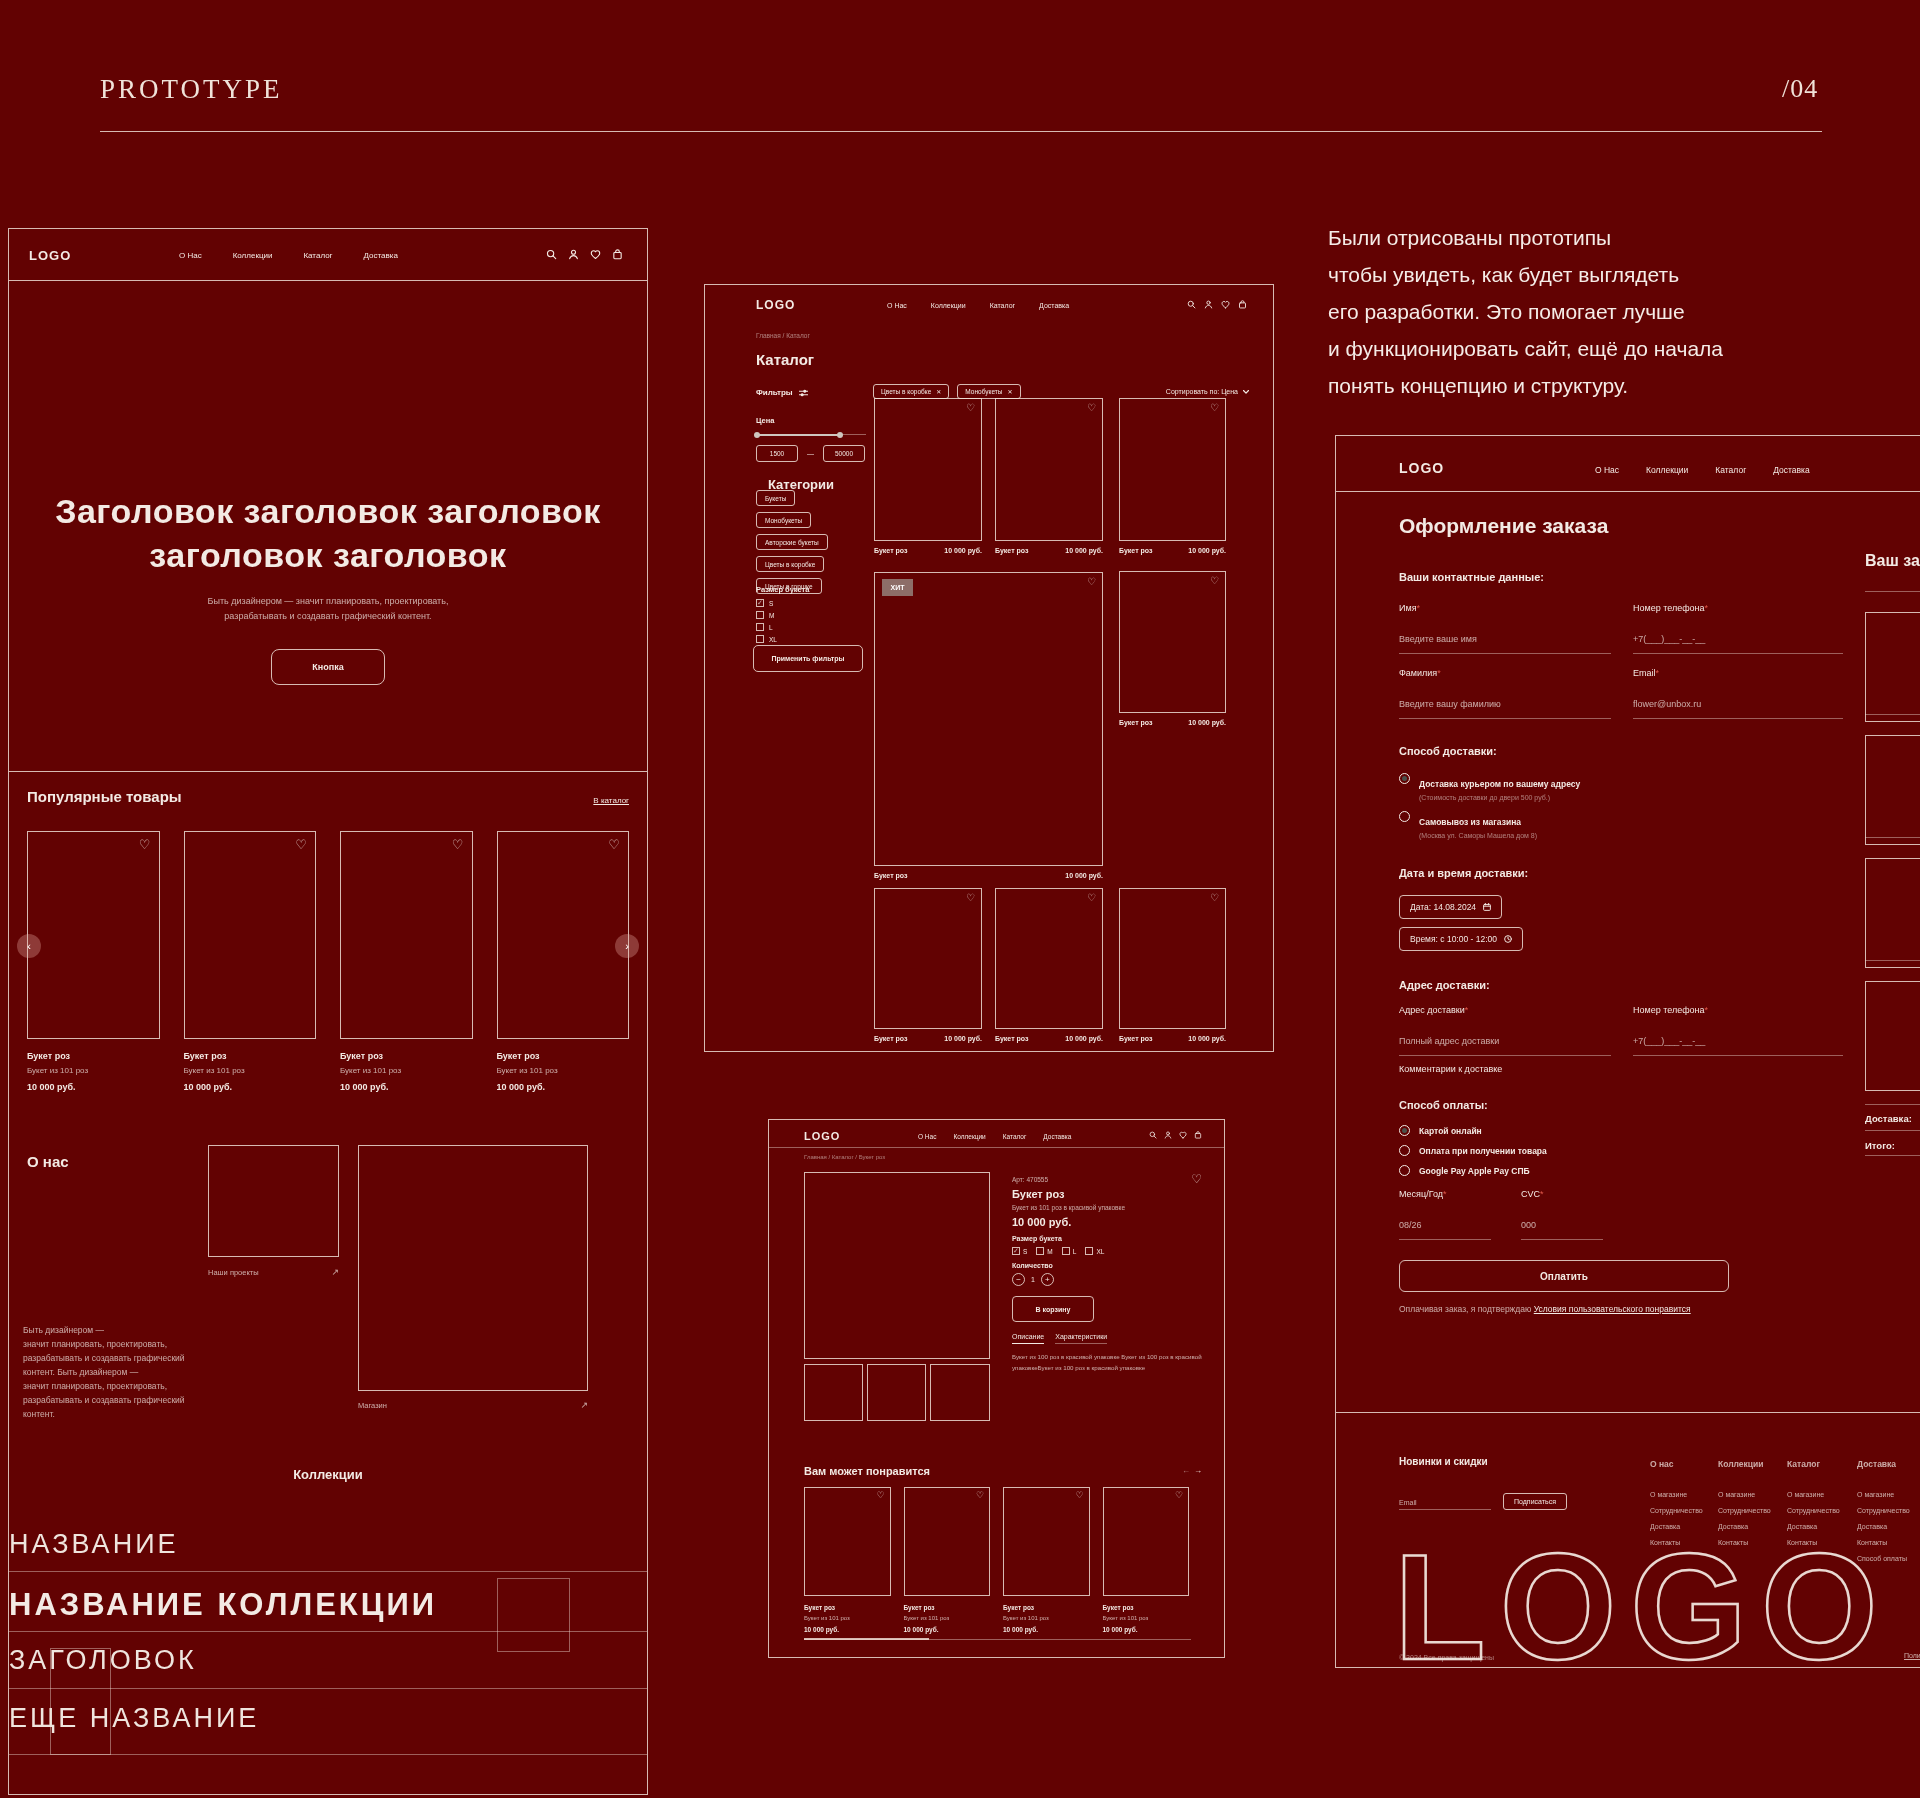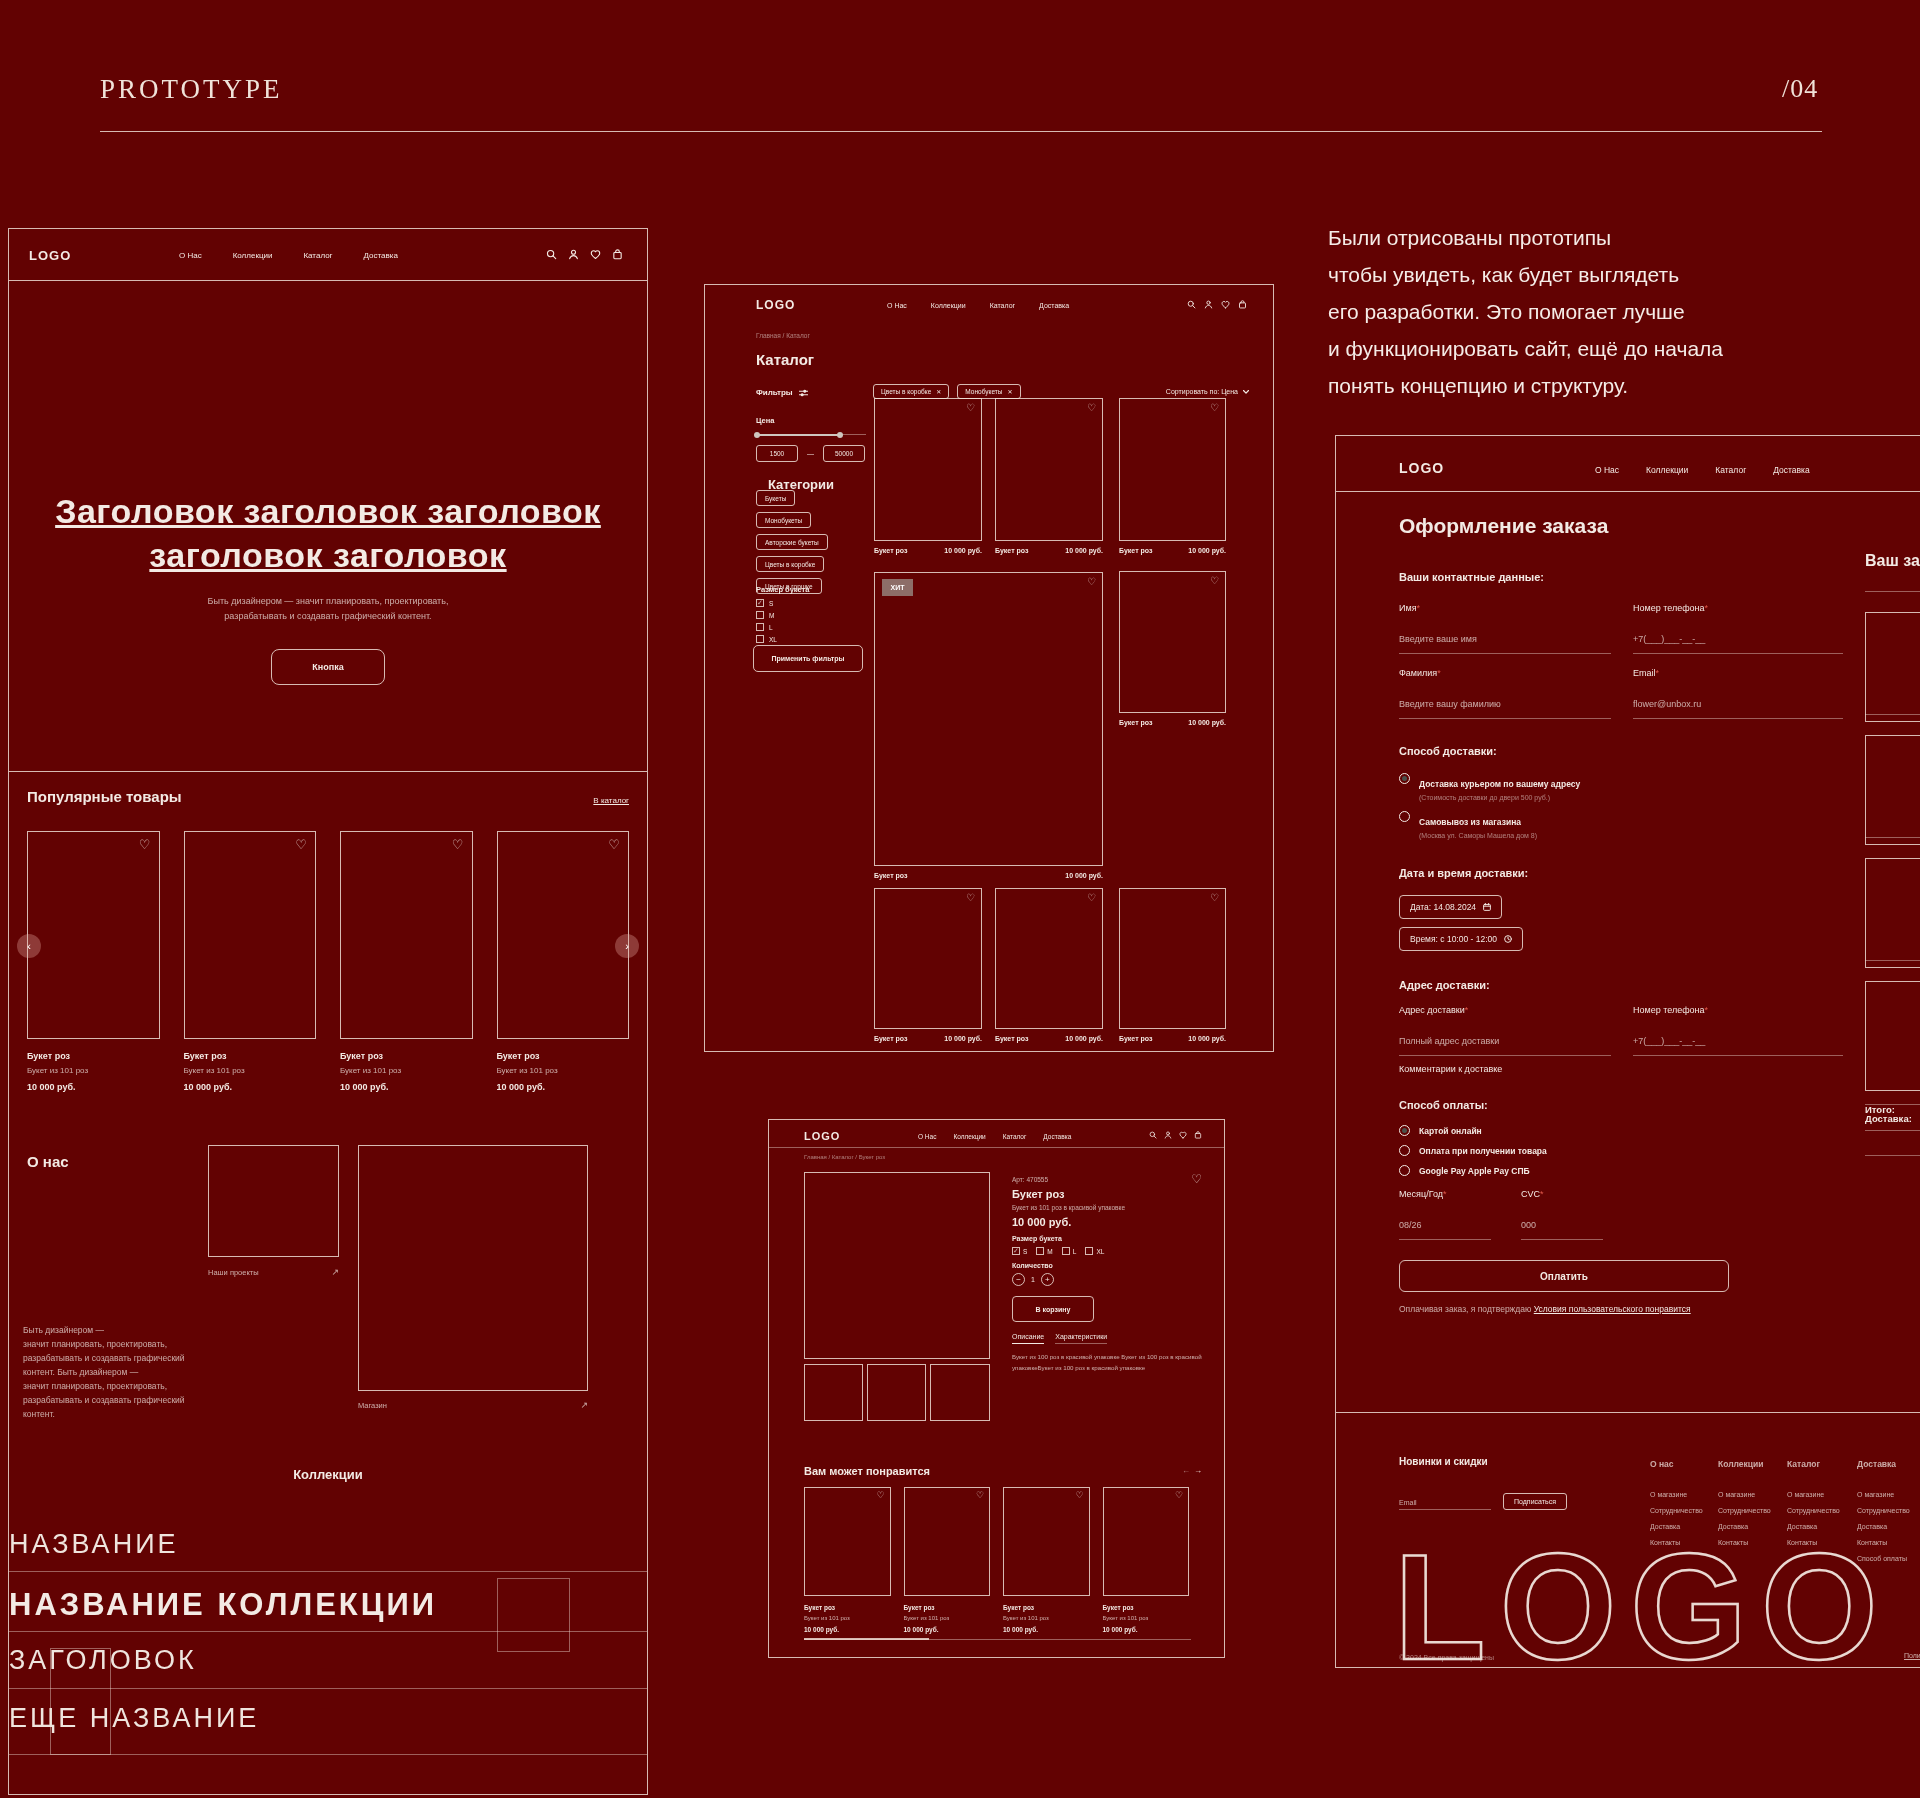--- a/index.html
+++ b/index.html
@@ -130,21 +130,21 @@
           <path d="M6 10.4C3.4 8.5 1.4 6.7 1.4 4.5c0-1.5 1.1-2.6 2.5-2.6 1 0 1.7.5 2.1 1.2.4-.7 1.1-1.2 2.1-1.2 1.4 0 2.5 1.1 2.5 2.6 0 2.2-2 4-4.6 5.9z"></path>
         </svg>
       <svg class="icon" width="11" height="11" viewBox="0 0 12 12">
           <rect x="2" y="3.8" width="8" height="6.8" rx="1"></rect>
           <path d="M4 3.8V3a2 2 0 0 1 4 0v.8"></path>
         </svg>
     </div>
   </div>
 
   <div class="abs center" style="left:0;right:0;top:52px;">
-    <div class="hero-title" style="margin-top:208px;text-decoration:underline;">
+    <div class="hero-title" style="margin-top:208px;">
       <div>Заголовок заголовок заголовок</div>
       <div>заголовок заголовок</div>
     </div>
     <div class="hero-sub" style="margin-top:17px;">
       <div>Быть дизайнером — значит планировать, проектировать,</div>
       <div>разрабатывать и создавать графический контент.</div>
     </div>
     <div class="pill-btn" style="margin-top:26px;padding:12px 40px;font-size:9px;">Кнопка</div>
   </div>
 
@@ -620,21 +620,21 @@
   <div class="hairline" style="left:529px;top:278px;width:131px;"></div>
   <div class="abs bx" style="left:529px;top:299px;width:120px;height:110px;"></div>
   <div class="hairline" style="left:529px;top:401px;width:131px;"></div>
   <div class="abs bx" style="left:529px;top:422px;width:120px;height:110px;"></div>
   <div class="hairline" style="left:529px;top:524px;width:131px;"></div>
   <div class="abs bx" style="left:529px;top:545px;width:120px;height:110px;"></div>
 
   <div class="hairline" style="left:529px;top:668px;width:131px;"></div>
   <div class="abs bold" style="left:529px;top:677px;font-size:9.5px;">Доставка:</div>
   <div class="hairline" style="left:529px;top:694px;width:131px;"></div>
-  <div class="abs bold" style="left:529px;top:668px;font-size:9.5px;">Итого:</div>
+  <div class="abs bold" style="left:529px;top:704px;font-size:9.5px;">Итого:</div>
   <div class="hairline" style="left:529px;top:719px;width:131px;"></div>
 
   <div class="hairline" style="left:0;right:0;top:976px;background:var(--line);"></div>
   <div class="abs" style="left:63px;top:1020px;">
     <div class="bold" style="font-size:10px;">Новинки и скидки</div>
     <div style="display:flex;align-items:flex-end;gap:12px;margin-top:26px;">
       <span class="dim" style="display:inline-block;width:92px;border-bottom:1px solid var(--line-faint);font-size:7px;padding-bottom:3px;">Email</span>
       <span class="bx" style="border-radius:3px;padding:4px 10px;font-size:7px;">Подписаться</span>
     </div>
   </div>

